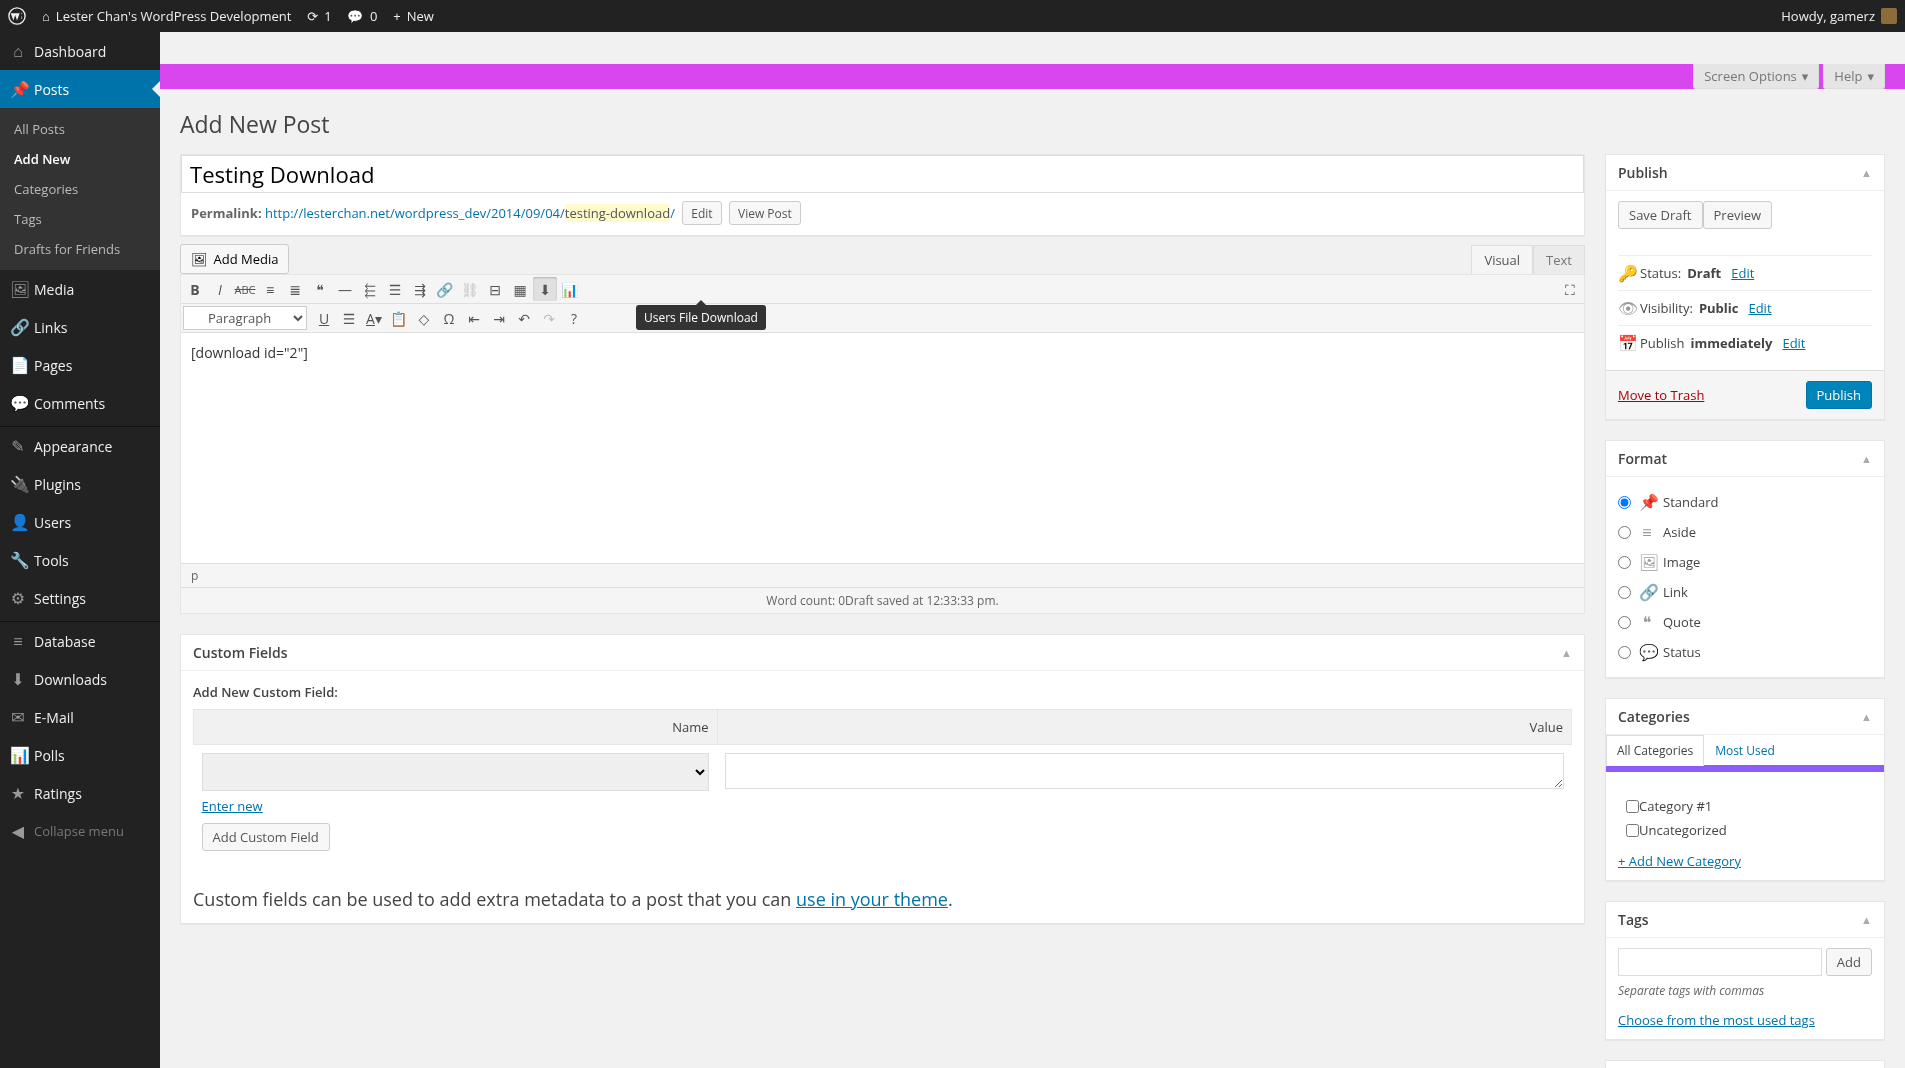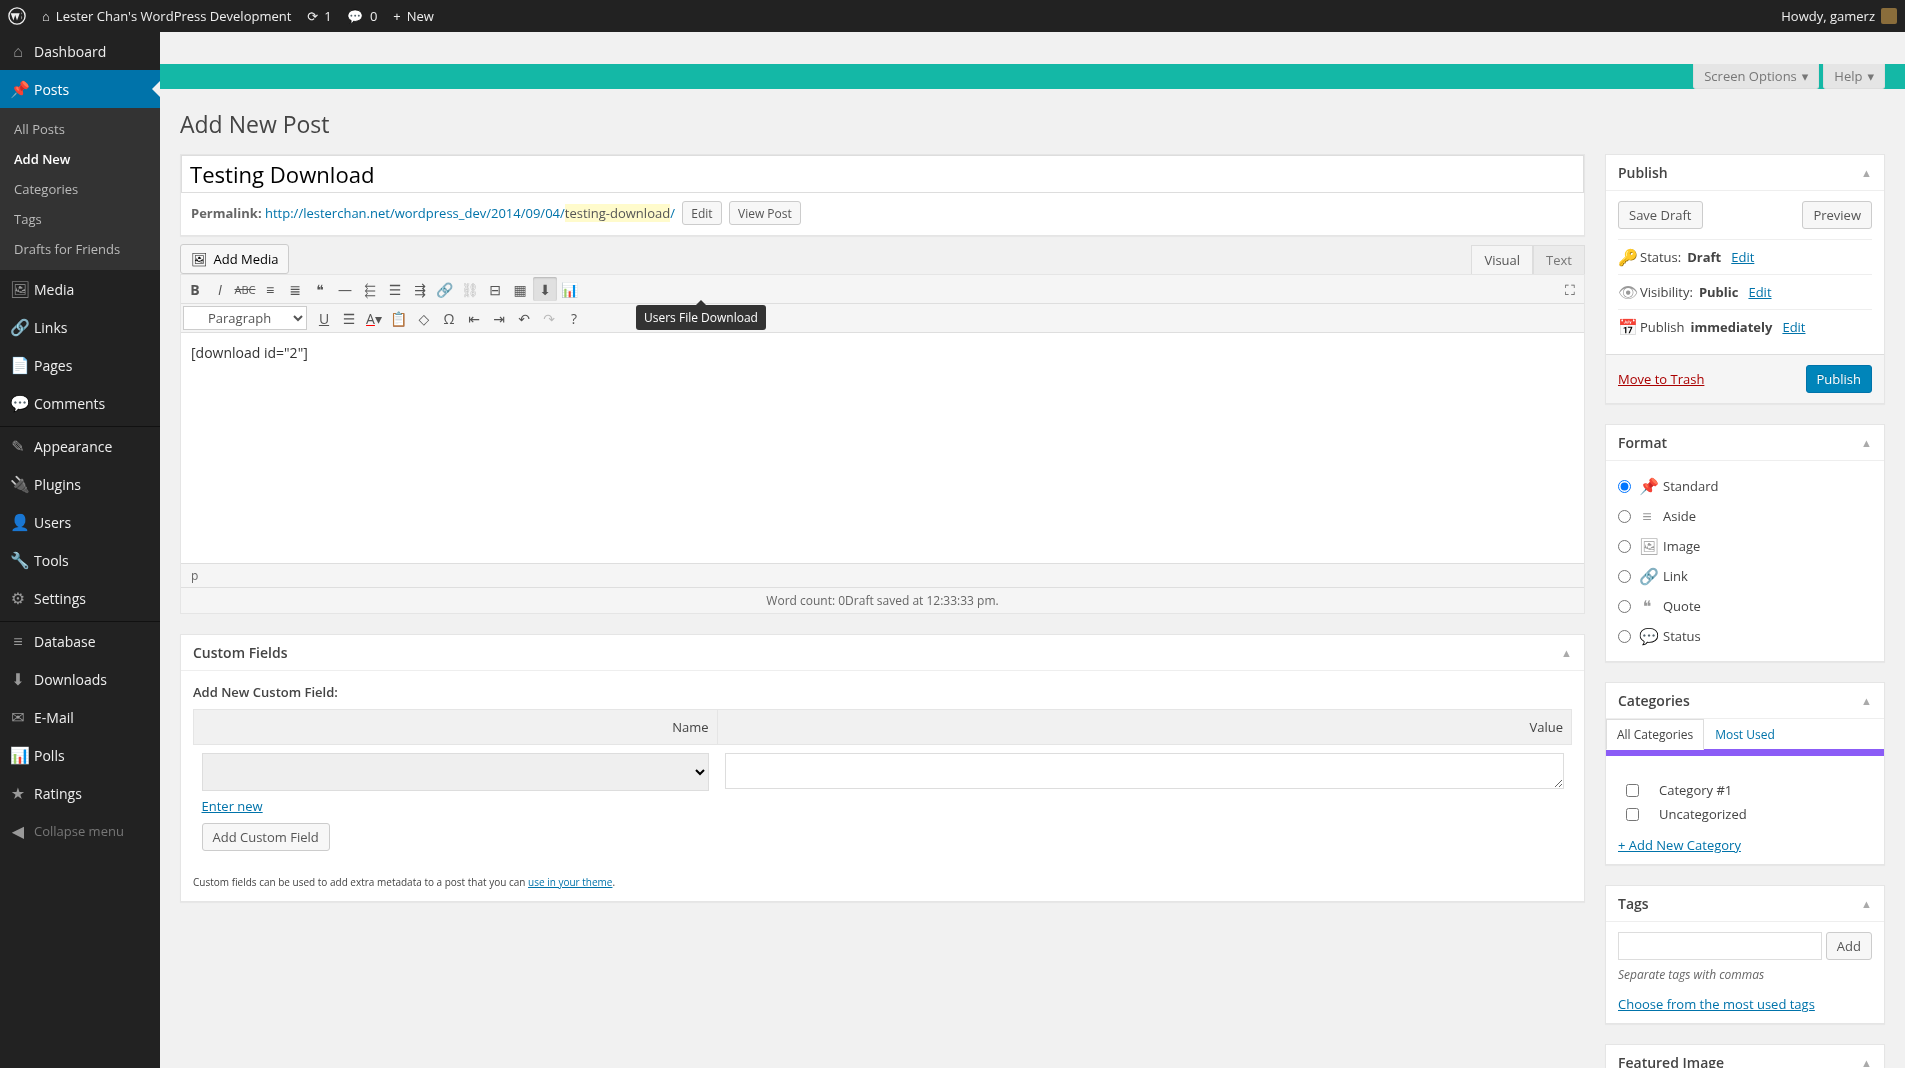--- a/index.html
+++ b/index.html
@@ -9,21 +9,21 @@
 .ab-item{color:#eee;display:flex;align-items:center;gap:6px;cursor:pointer;font-size:13px}
 #adminmenu{position:fixed;top:32px;left:0;width:160px;background:#222;height:calc(100vh - 32px);color:#eee}
 .menu-item{display:flex;align-items:center;gap:8px;padding:8px 10px;cursor:pointer;color:#eee;font-size:14px}
 .menu-item.current{background:#0073aa;color:#fff;font-weight:400;position:relative}
 .menu-item.current::after{content:"";position:absolute;right:0;top:50%;transform:translateY(-50%);border:8px solid transparent;border-right-color:#f1f1f1}
 .submenu{background:#333;padding:6px 0}
 .submenu-item{padding:6px 12px 6px 14px;font-size:13px;color:#bbb;cursor:pointer}
 .submenu-item.current{color:#fff;font-weight:600}
 .separator{height:5px;border-bottom:1px solid #111}
 #wpbody{margin-left:160px;padding-top:32px}
-#screen-meta{display:flex;justify-content:flex-end;gap:4px;padding:0 20px 0 0;background:#14b8a6}
+#screen-meta{display:flex;justify-content:flex-end;gap:4px;padding:0 20px 0 0;background:#d946ef}
 .screen-meta-toggle{background:#e5e5e5;border:1px solid #ddd;border-top:none;padding:3px 10px;font-size:13px;color:#777;cursor:pointer;border-radius:0 0 3px 3px;display:flex;align-items:center;gap:5px}
 #wpcontent{padding:10px 20px}
 h1.page-title{font-size:23px;font-weight:400;padding:9px 0 4px}
 .main-layout{display:flex;gap:20px;margin-top:10px}
 .main-col{flex:1;min-width:0}
 .side-col{width:280px}
 #titlewrap input{width:100%;padding:3px 8px;font-size:1.7em;line-height:100%;border:1px solid #ddd;background:#fff}
 #edit-slug-box{padding:8px 10px 10px;font-size:13px;color:#666}
 #sample-permalink{color:#0073aa}
 #editable-post-name{background:#fffbcc;color:#555}
@@ -42,47 +42,47 @@
 .tooltip{position:absolute;background:#333;color:#fff;padding:4px 8px;font-size:12px;border-radius:3px;top:30px;left:455px;white-space:nowrap;z-index:10}
 .tooltip::before{content:"";position:absolute;top:-5px;left:50%;transform:translateX(-50%);border:5px solid transparent;border-bottom-color:#333;border-top:none}
 #editor-content{min-height:230px;padding:10px;font-size:14px;color:#333}
 #status-bar{background:#f5f5f5;border-top:1px solid #dedede;padding:3px 10px;font-size:12px;color:#666}
 #count-bar{display:flex;justify-content:center;background:#f5f5f5;border-top:1px solid #dedede;padding:4px 10px;font-size:12px;color:#666}
 .postbox{border:1px solid #e5e5e5;background:#fff;margin-bottom:20px;box-shadow:0 1px 1px rgba(0,0,0,.04)}
 .postbox-header{padding:8px 12px;border-bottom:1px solid #eee;display:flex;justify-content:space-between;align-items:center}
 .postbox-header h2{font-size:14px;font-weight:600}
 .handle-btn{color:#aaa;cursor:pointer;font-size:11px}
 .postbox .inside{padding:10px 12px}
-.minor-actions{display:flex;justify-content:space-between;margin-bottom:10px}
+.minor-actions{display:flex;justify-content:flex-start;margin-bottom:26px}
 .btn{border:1px solid #ccc;background:#f7f7f7;padding:0 10px;height:28px;cursor:pointer;border-radius:3px;font-size:13px;color:#555}
 .btn-primary{background:#0085ba;border-color:#0073aa;color:#fff;font-weight:500;text-shadow:0 -1px 0 rgba(0,0,0,.2)}
 .misc-pub{padding:6px 0;border-top:1px solid #eee;font-size:13px;display:flex;align-items:center;gap:6px}
 .misc-pub:first-child{border-top:none}
 .misc-pub a{color:#0073aa;cursor:pointer;text-decoration:underline;margin-left:4px}
 .major-actions{display:flex;justify-content:space-between;align-items:center;border-top:1px solid #ddd;padding:10px 12px;background:#f5f5f5;margin:10px -12px -10px}
 .delete-link{color:#a00;cursor:pointer;text-decoration:underline}
 .format-item{display:flex;align-items:center;gap:8px;padding:4px 0}
 .format-item input[type=radio]{margin:0}
 .cat-tabs{display:flex;border-bottom:7px solid #8b5cf6;margin:-10px -12px 22px}
 .cat-tab{padding:6px 10px;font-size:12px;cursor:pointer;border:1px solid transparent;margin-bottom:-1px}
 .cat-tab.active{border:1px solid #ddd;border-bottom-color:#fff;background:#fff}
 .cat-tab:not(.active){color:#0073aa}
-.cat-item{display:flex;align-items:center;gap:20px;padding:3px 8px}
+.cat-item{display:flex;align-items:center;gap:0;padding:3px 8px}
 .link{color:#0073aa;cursor:pointer;text-decoration:underline}
 .tag-input-row{display:flex;gap:4px}
 .tag-input-row input{flex:1;border:1px solid #ddd;padding:3px 5px;height:28px}
 .howto{color:#666;font-style:italic;font-size:12px;margin-top:6px}
 #customfields .inside{padding:12px}
 .cf-subtitle{font-weight:600;margin-bottom:8px}
 .cf-table{width:100%;border-collapse:collapse}
 .cf-table th{background:#f1f1f1;padding:8px;font-weight:400;text-align:right;font-size:13px;border:1px solid #e5e5e5}
 .cf-table td{padding:8px;vertical-align:top}
 .cf-table select{width:100%;height:28px;border:1px solid #ddd;padding:18px}
 .cf-table textarea{width:100%;height:36px;border:1px solid #ddd;padding:4px;resize:both}
-.cf-note{font-size:10px;margin-top:16px}
+.cf-note{font-size:18px;margin-top:28px}
 .ic{display:inline-block;width:16px;text-align:center;color:#999;font-size:16px}
 </style>
 </head>
 <body>
 
 <div id="adminbar">
   <div class="ab-left">
     <span class="ab-item">
         <svg width="18" height="18" viewBox="0 0 20 20" fill="#eee">
           <circle cx="10" cy="10" r="9" fill="none" stroke="#eee" stroke-width="1.5"></circle>

